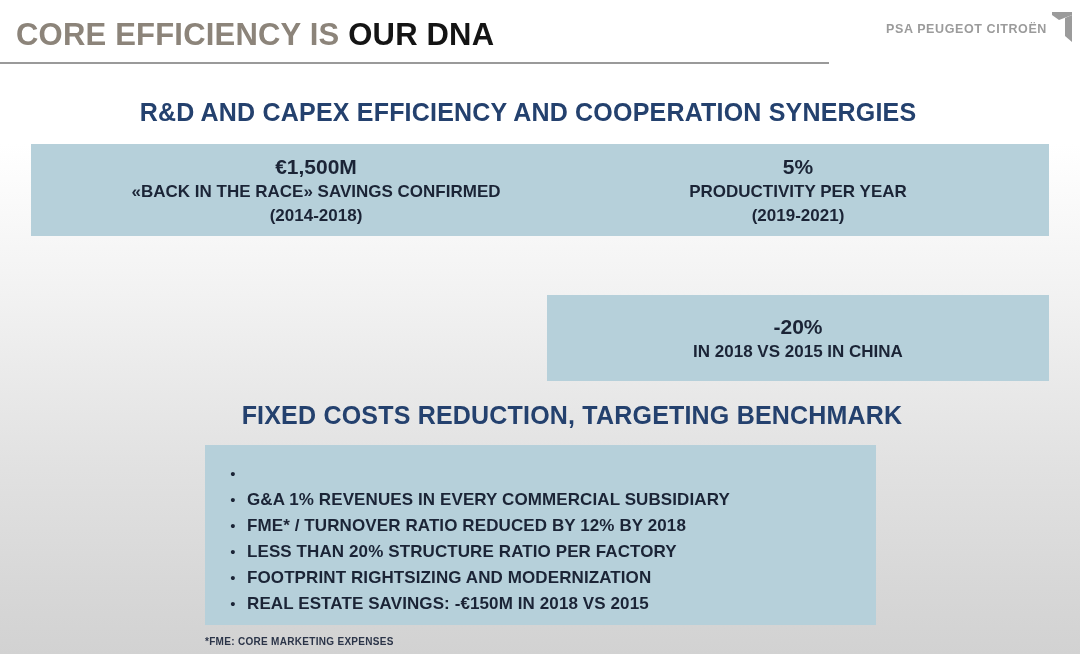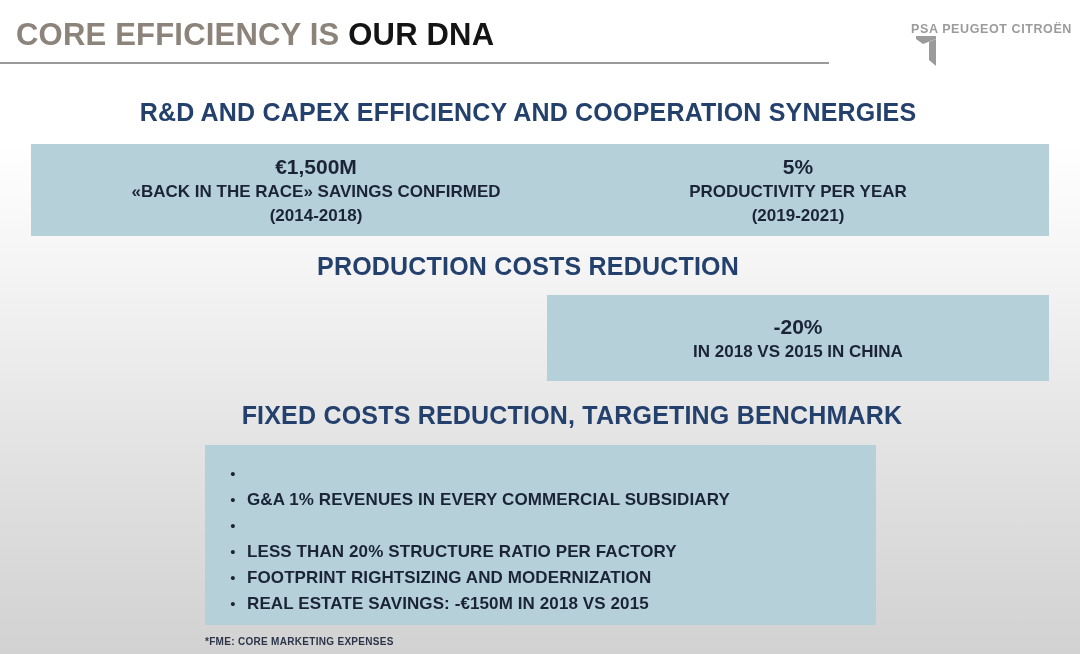--- a/index.html
+++ b/index.html
@@ -57,21 +57,20 @@
   }
 
   
   #brand-logo {
     position: absolute;
     right: 8px;
     top: 12px;
     height: 30px;
     display: flex;
     align-items: flex-start;
-    flex-direction: column;
   }
   .brand-text {
     font-size: 12.5px;
     font-weight: bold;
     color: #9b9b9b;
     letter-spacing: 0.6px;
     white-space: nowrap;
     padding-top: 10px;
   }
   .brand-mark {
@@ -215,41 +214,41 @@
     <div class="fact-desc">«BACK IN THE RACE» SAVINGS CONFIRMED</div>
     <div class="fact-period">(2014-2018)</div>
   </div>
 
   <div class="fact-box" id="box-rd-right">
     <div class="fact-value">5%</div>
     <div class="fact-desc">PRODUCTIVITY PER YEAR</div>
     <div class="fact-period">(2019-2021)</div>
   </div>
 
-  <div class="section-heading" id="heading-prod">PRODUCTION COSTS REDUCTION</div>
 
 
   <div class="fact-box" id="box-prod-right">
     <div class="fact-value">-20%</div>
     <div class="fact-desc">IN 2018 VS 2015 IN CHINA</div>
   </div>
 
   <div class="section-heading" id="heading-fixed">FIXED COSTS REDUCTION, TARGETING BENCHMARK</div>
 
   <div id="bullet-panel">
     <ul class="bullet-list">
       <li class="bullet-row">
         <span class="bullet-dot">•</span>
       </li>
       <li class="bullet-row">
         <span class="bullet-dot">•</span>
         <span class="bullet-text">G&amp;A 1% REVENUES IN EVERY COMMERCIAL SUBSIDIARY</span>
       </li>
       <li class="bullet-row">
         <span class="bullet-dot">•</span>
+        <span class="bullet-text">FME* / TURNOVER RATIO REDUCED BY 12% BY 2018</span>
       </li>
       <li class="bullet-row">
         <span class="bullet-dot">•</span>
         <span class="bullet-text">LESS THAN 20% STRUCTURE RATIO PER FACTORY</span>
       </li>
       <li class="bullet-row">
         <span class="bullet-dot">•</span>
         <span class="bullet-text">FOOTPRINT RIGHTSIZING AND MODERNIZATION</span>
       </li>
       <li class="bullet-row">

